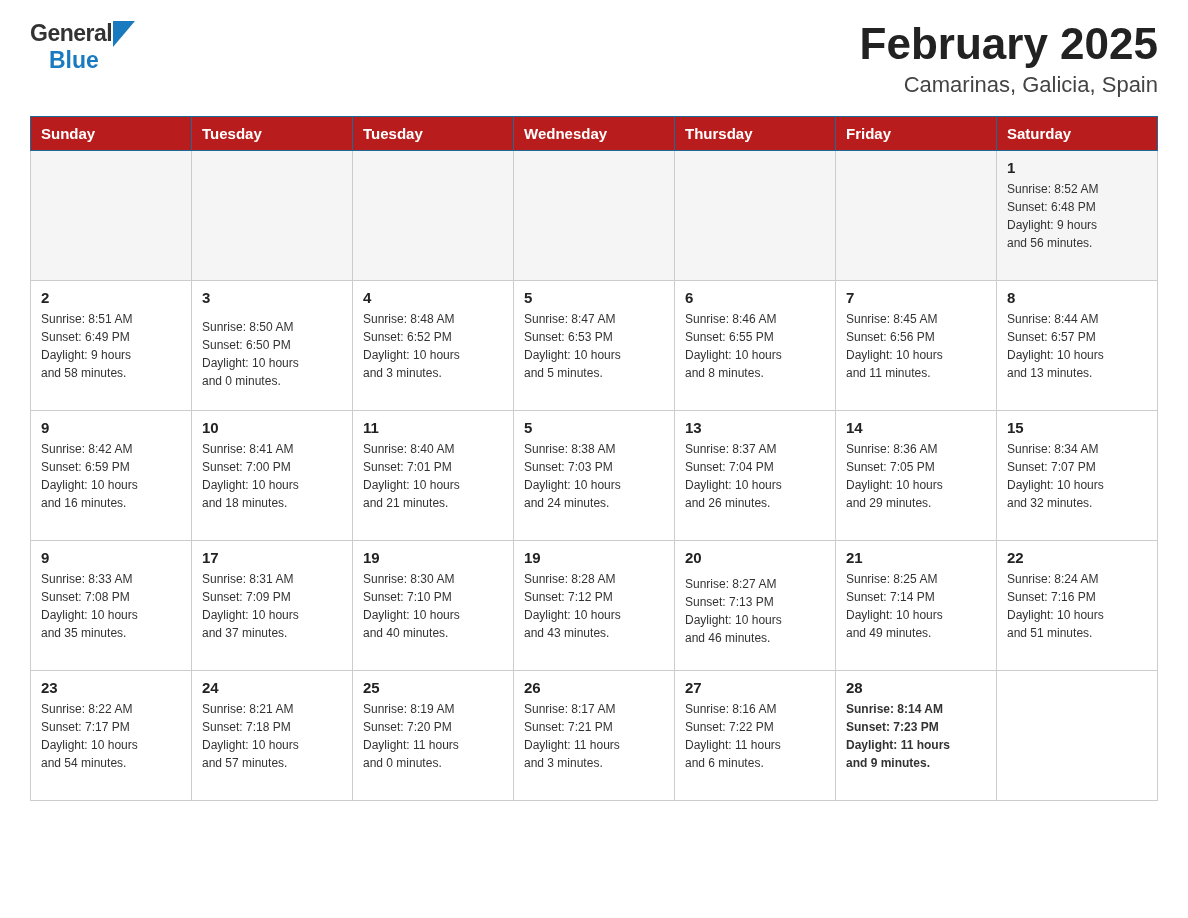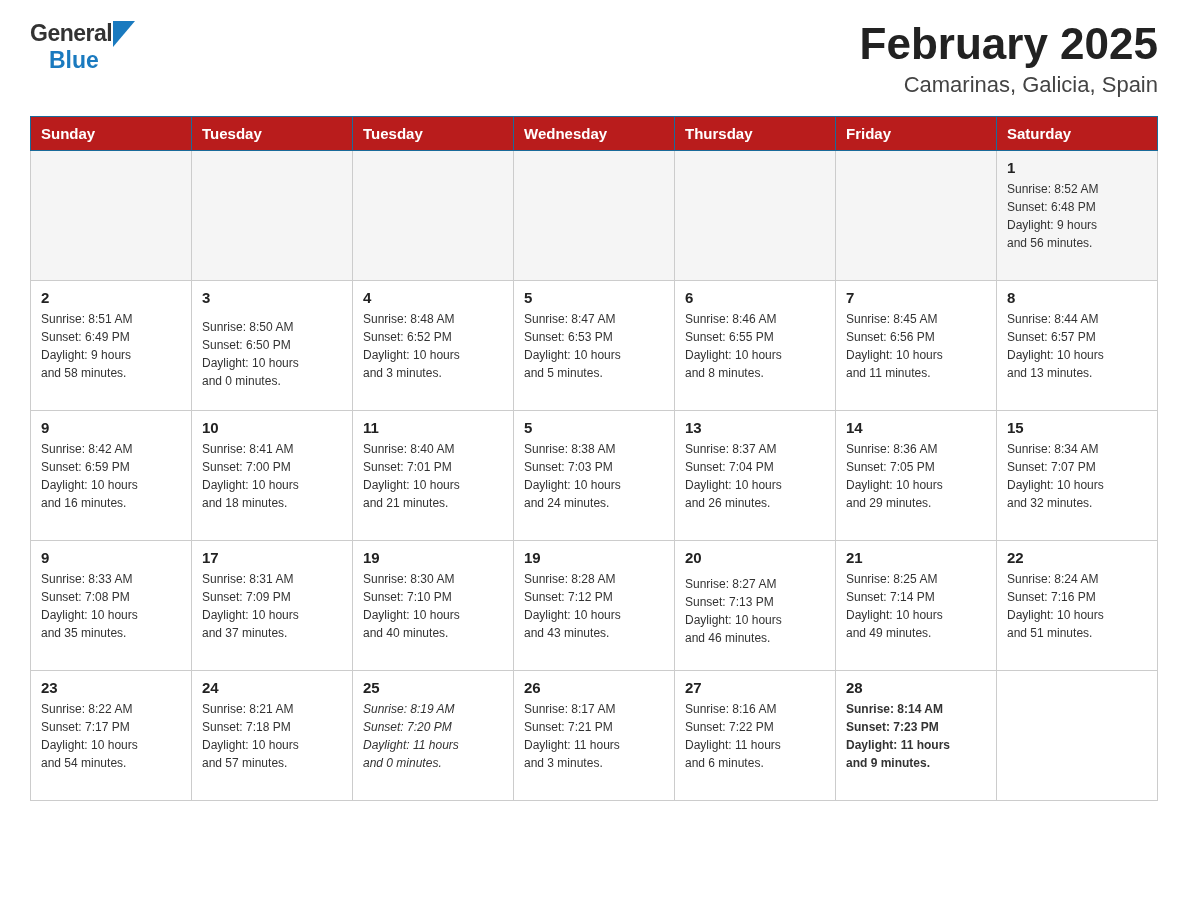--- a/index.html
+++ b/index.html
@@ -297,21 +297,21 @@
         </td>
         <td>
           <div class="day-number">24</div>
           <div class="day-info" style="white-space: pre-line;">Sunrise: 8:21 AM
 Sunset: 7:18 PM
 Daylight: 10 hours
 and 57 minutes.</div>
         </td>
         <td>
           <div class="day-number">25</div>
-          <div class="day-info" style="white-space: pre-line; font-style: italic;">Sunrise: 8:19 AM
+          <div class="day-info" style="white-space: pre-line;">Sunrise: 8:19 AM
 Sunset: 7:20 PM
 Daylight: 11 hours
 and 0 minutes.</div>
         </td>
         <td>
           <div class="day-number">26</div>
           <div class="day-info" style="white-space: pre-line;">Sunrise: 8:17 AM
 Sunset: 7:21 PM
 Daylight: 11 hours
 and 3 minutes.</div>

